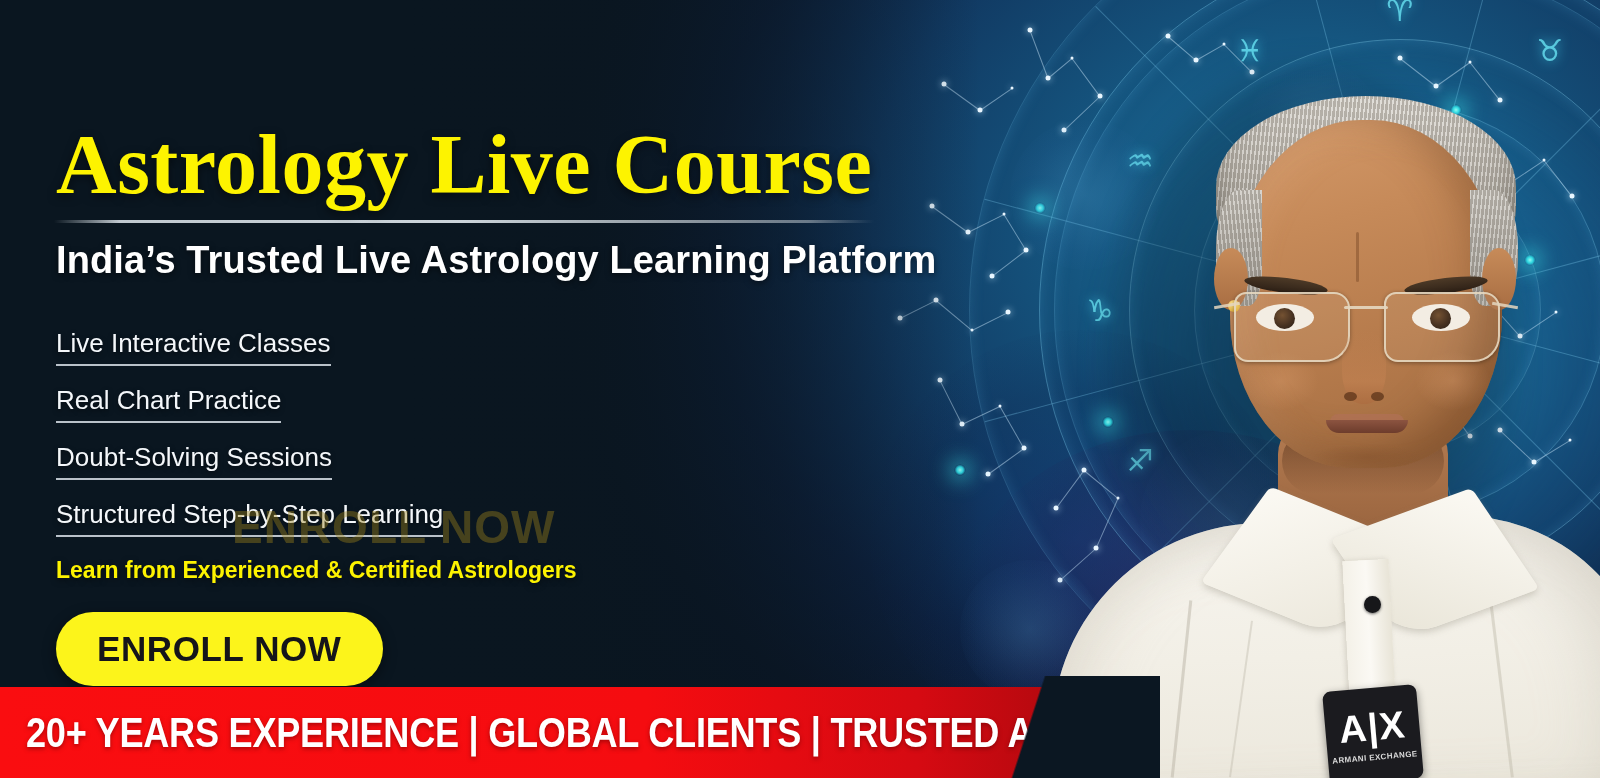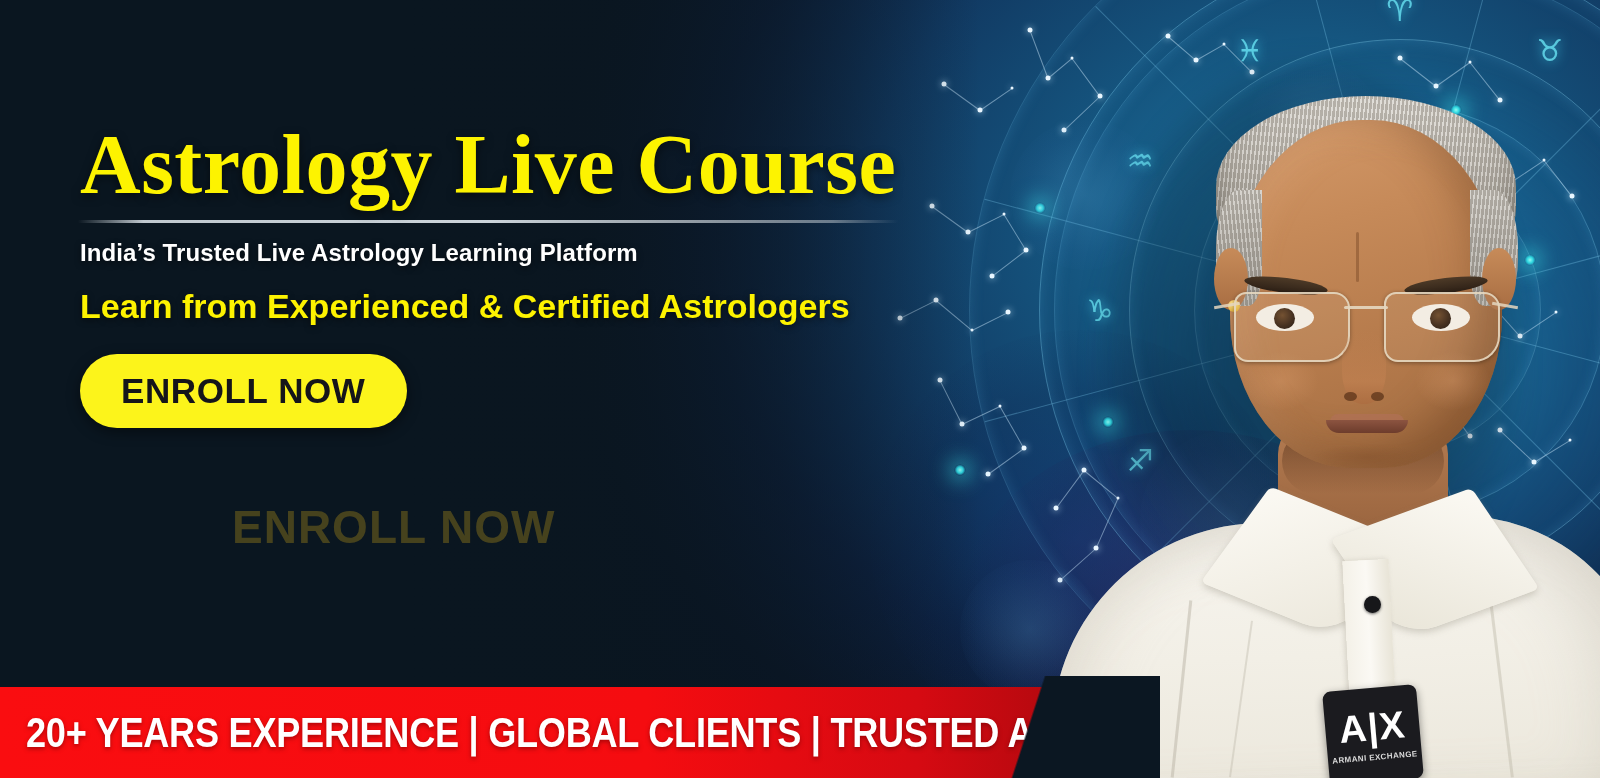--- a/index.html
+++ b/index.html
@@ -166,48 +166,48 @@
     position:absolute;left:0;top:0;width:214px;height:105px;
     background:#fdfdfd;border-radius:0 0 52px 0;
     display:flex;align-items:center;gap:6px;padding-left:14px;box-sizing:border-box;
     box-shadow:0 2px 10px rgba(0,0,0,.35);
   }
   .logo-mark{position:relative;width:82px;height:72px;flex:0 0 82px;}
   .logo-text{display:flex;flex-direction:column;line-height:1.06;}
   .logo-text span{color:#1e2160;font-size:19px;font-weight:700;letter-spacing:-.2px;}
 
   
-  .content{position:absolute;left:56px;top:122px;width:900px;margin-left:24px;}
+  .content{position:absolute;left:56px;top:122px;width:900px;}
   .title{
     font-family:"Liberation Serif",serif;
     font-size:84px;font-weight:700;color:#fdf300;margin:0;line-height:1.02;
     letter-spacing:.5px;text-shadow:0 3px 10px rgba(0,0,0,.55);
   }
   .title-rule{
     width:820px;height:3px;margin:12px 0 0 -2px;
     background:linear-gradient(90deg,rgba(200,208,214,0) 0%,rgba(208,216,222,.92) 8%,rgba(214,222,228,.95) 50%,rgba(200,208,214,.5) 92%,rgba(200,208,214,0) 100%);
   }
   .subtitle{
-    margin:16px 0 0 0;color:#ffffff;font-size:24px;font-weight:700;letter-spacing:.1px;
+    margin:16px 0 0 0;color:#ffffff;font-size:38px;font-weight:700;letter-spacing:.1px;
     text-shadow:0 2px 6px rgba(0,0,0,.55);
   }
   .features{margin:46px 0 0 0;padding:0;list-style:none;}
   .features li{
     display:inline-block;color:#f4f7fa;font-size:26px;font-weight:500;
     padding-bottom:5px;margin-bottom:19px;border-bottom:2px solid rgba(230,238,245,.8);
     text-shadow:0 2px 5px rgba(0,0,0,.5);
   }
   .features li.row{display:block;width:max-content;}
   .ghost{
     position:absolute;left:232px;top:500px;color:rgba(160,132,26,.40);
     font-size:46px;font-weight:800;letter-spacing:1px;pointer-events:none;
     font-family:"Liberation Sans",sans-serif;
   }
   .tagline{
-    position:relative;margin:20px 0 0 0;color:#fdf300;font-size:34px;font-weight:700;
+    position:relative;margin:20px 0 0 0;color:#fdf300;font-size:23px;font-weight:700;
     text-shadow:0 2px 6px rgba(0,0,0,.5);
   }
   .cta{
     display:inline-block;margin-top:28px;background:#fcf41b;color:#15151a;
     font-size:35px;font-weight:800;letter-spacing:.6px;
     padding:17px 41px;border:none;border-radius:40px;cursor:pointer;
     box-shadow:0 4px 14px rgba(0,0,0,.45);
     font-family:"Liberation Sans",sans-serif;
   }
 
@@ -436,20 +436,26 @@
       <div class="ax-sub">ARMANI EXCHANGE</div>
     </div>
   </div>
 
 
   <div class="content">
     <h1 class="title">Astrology Live Course</h1>
     <div class="title-rule"></div>
     <div class="subtitle">India’s Trusted Live Astrology Learning Platform</div>
 
+    <ul class="features" id="feature-list">
+        <li class="row">Live Interactive Classes</li>
+        <li class="row">Real Chart Practice</li>
+        <li class="row">Doubt-Solving Sessions</li>
+        <li class="row">Structured Step-by-Step Learning</li>
+      </ul>
 
     <div class="tagline">Learn from Experienced &amp; Certified Astrologers</div>
     <button class="cta">ENROLL NOW</button>
   </div>
 
   <div class="ghost">ENROLL NOW</div>
 
   <div class="strip">
     <div class="strip-text">20+ YEARS EXPERIENCE | GLOBAL CLIENTS | TRUSTED ASTROLOGY EXPERT</div>
   </div>

